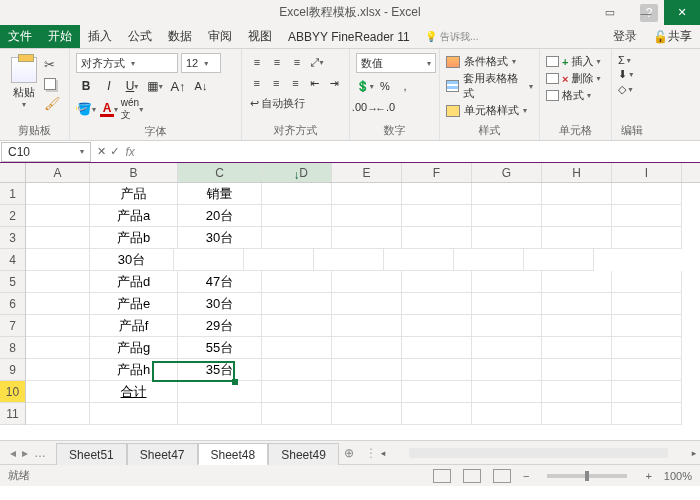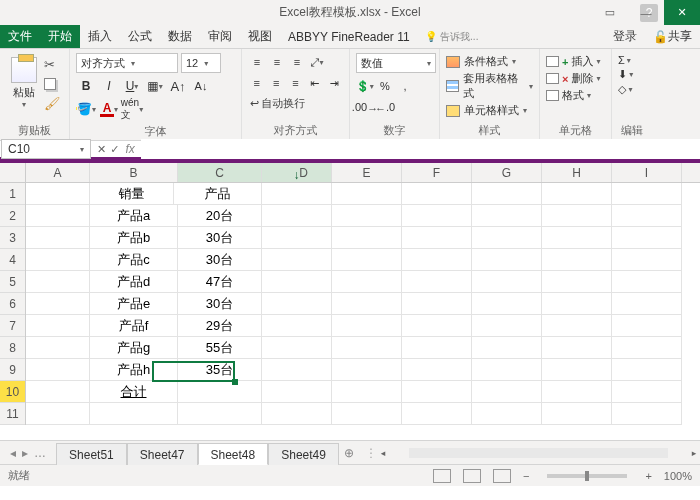--- a/index.html
+++ b/index.html
@@ -35,21 +35,21 @@
 .fbtn{width:20px;height:20px;display:flex;align-items:center;justify-content:center;font-size:12px;color:#333;cursor:pointer}
 .colorbar{height:3px;width:14px;margin-top:-1px}
 .alignrow{display:flex;gap:2px;margin-bottom:3px}
 .abtn{width:18px;height:18px;display:flex;align-items:center;justify-content:center;font-size:11px;cursor:pointer}
 .numsel{background:#fff;border:1px solid #c4c4c4;height:20px;width:80px;font-size:11px;padding:0 4px;display:flex;align-items:center;justify-content:space-between}
 .styleitem{display:flex;align-items:center;gap:4px;font-size:11px;padding:1px 0;cursor:pointer}
 .styleico{width:14px;height:12px;border:1px solid #888}
 .cellbtn{display:flex;align-items:center;gap:3px;font-size:11px;padding:1px 0;cursor:pointer}
 .cellico{width:13px;height:11px;display:inline-block;border:1px solid #888}
 .editbtn{font-size:11px;padding:1px 0;cursor:pointer;display:flex;align-items:center;gap:2px}
-.fxbar{height:22px;border-bottom:6px solid #701a75;display:flex;align-items:center;background:#fff}
+.fxbar{height:22px;border-bottom:1px solid #701a75;display:flex;align-items:center;background:#fff}
 .namebox{width:90px;height:20px;border:1px solid #c4c4c4;background:#fff;padding:0 6px;font-size:12px;display:flex;align-items:center;justify-content:space-between;margin:1px 0 1px 1px}
 .fxbtns{display:flex;gap:4px;padding:0 6px;color:#666;font-size:11px}
 .fxlabel{font-style:italic;color:#888;font-size:12px;margin-right:6px}
 .formulainput{flex:1;height:20px;border:none;outline:none;font-size:12px;padding:0 4px}
 .grid{position:relative;height:277px;overflow:hidden;background:#fff}
 .corner{position:absolute;top:0;left:0;width:26px;height:20px;background:#f3f2f1;border-right:1px solid #ccc;border-bottom:1px solid #ccc}
 .colheads{position:absolute;top:0;left:26px;right:0;height:20px;display:flex;background:#f3f2f1;border-bottom:1px solid #ccc}
 .colh{border-right:1px solid #ddd;text-align:center;font-size:12px;line-height:20px;color:#555}
 .colh.sel{background:#d5e6d8}
 .dnarrow{position:absolute;top:2px;left:0;right:0;text-align:center;font-weight:bold;color:#0a5c2f}
@@ -292,22 +292,22 @@
       <div class="rowh">6</div>
       <div class="rowh">7</div>
       <div class="rowh">8</div>
       <div class="rowh">9</div>
       <div class="rowh sel">10</div>
       <div class="rowh">11</div>
     </div>
   <div class="cells" id="cells">
       <div class="crow">
         <div class="cell" style="width: 64px;"></div>
+        <div class="cell" style="width: 88px;">产品</div>
         <div class="cell" style="width: 84px;">销量</div>
-        <div class="cell" style="width: 88px;">产品</div>
         <div class="cell" style="width: 70px;"></div>
         <div class="cell" style="width: 70px;"></div>
         <div class="cell" style="width: 70px;"></div>
         <div class="cell" style="width: 70px;"></div>
         <div class="cell" style="width: 70px;"></div>
         <div class="cell" style="width: 70px;"></div>
       </div>
       <div class="crow">
         <div class="cell" style="width: 64px;"></div>
         <div class="cell" style="width: 88px;">产品a</div>
@@ -325,21 +325,20 @@
         <div class="cell" style="width: 84px;">30台</div>
         <div class="cell" style="width: 70px;"></div>
         <div class="cell" style="width: 70px;"></div>
         <div class="cell" style="width: 70px;"></div>
         <div class="cell" style="width: 70px;"></div>
         <div class="cell" style="width: 70px;"></div>
         <div class="cell" style="width: 70px;"></div>
       </div>
       <div class="crow">
         <div class="cell" style="width: 64px;"></div>
-        <div class="cell" style="width: 88px;">产品c</div>
         <div class="cell" style="width: 84px;">30台</div>
         <div class="cell" style="width: 70px;"></div>
         <div class="cell" style="width: 70px;"></div>
         <div class="cell" style="width: 70px;"></div>
         <div class="cell" style="width: 70px;"></div>
         <div class="cell" style="width: 70px;"></div>
         <div class="cell" style="width: 70px;"></div>
       </div>
       <div class="crow">
         <div class="cell" style="width: 64px;"></div>

